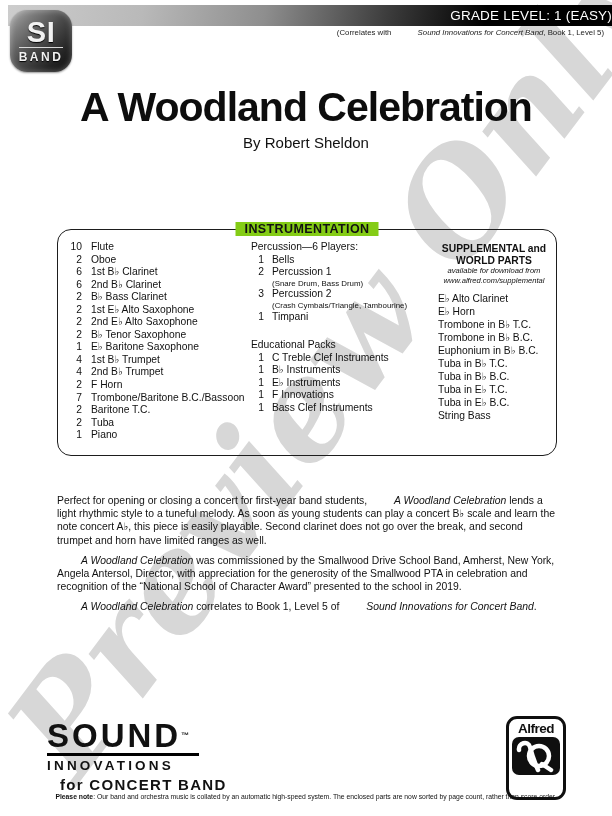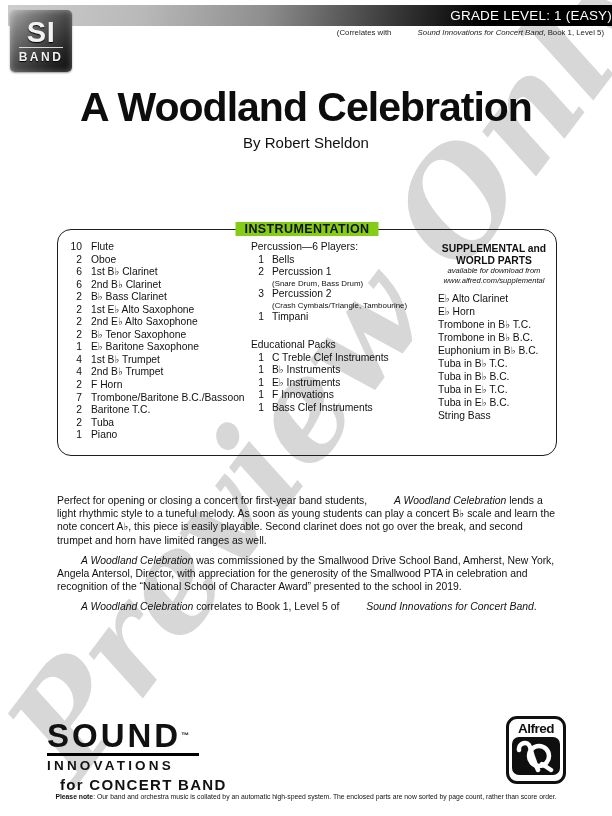--- a/index.html
+++ b/index.html
@@ -23,21 +23,21 @@
     left:8px; top:5px; width:612px; height:21px;
     background:linear-gradient(100deg,#cdcdcd 0%,#b9b9b9 22%,#8e8e8e 42%,#3c3c3c 62%,#000 78%,#000 100%);
     color:#fff; font-weight:normal; font-size:13.5px; line-height:21px;
     text-align:right; padding-right:8px; letter-spacing:0.2px;
   }
   .correlates { top:28px; right:8px; font-size:7.8px; color:#222; }
   .it { font-style:italic;padding-left:24px; }
   .bd { font-weight:bold; }
 
   .si-badge {
-    left:10px; top:10px; width:62px; height:62px; border-radius:5px;
+    left:10px; top:10px; width:62px; height:62px; border-radius:17px;
     background:linear-gradient(135deg,#aeaeae 0%,#7c7c7c 22%,#4a4a4a 50%,#232323 78%,#0e0e0e 100%);
     box-shadow:inset 0 0 6px rgba(255,255,255,0.35), 0 1px 2px rgba(0,0,0,0.4);
     display:flex; flex-direction:column; align-items:center; justify-content:center;
   }
   .si-badge .si-text { color:#f2f2f2; font-weight:bold; font-size:29px; line-height:28px; letter-spacing:0.5px; text-shadow:0 1px 1px #000; }
   .si-badge .si-rule { width:44px; height:1.5px; background:#d8d8d8; margin:1px 0 2px; }
   .si-badge .si-band { color:#f2f2f2; font-weight:bold; font-size:12px; letter-spacing:2.5px; text-shadow:0 1px 1px #000; }
 
   
   .title { left:0; top:84px; width:612px; text-align:center; font-size:41px; font-weight:bold; letter-spacing:-1px; color:#0d0d0d; }
@@ -71,21 +71,21 @@
 
   
   .sound-logo { left:47px; top:719px; width:170px; }
   .sound-word { font-weight:bold; font-size:33px; line-height:33px; letter-spacing:3px; white-space:nowrap; }
   .sound-tm { font-size:8px; vertical-align:top; letter-spacing:0; }
   .sound-rule { width:152px; height:3px; background:#000; margin:1px 0 2px; }
   .sound-innov { font-weight:bold; font-size:13.5px; letter-spacing:3.2px; white-space:nowrap; }
   .sound-for { font-weight:bold; font-size:15px; letter-spacing:1.3px; margin-top:3px; padding-left:13px; white-space:nowrap; }
 
   .alfred-logo {
-    left:506px; top:716px; width:60px; height:68px;
+    left:506px; top:716px; width:60px; height:84px;
     border:3px solid #0f0f0f; border-radius:11px; background:#fff;
     display:flex; flex-direction:column; align-items:center; justify-content:flex-start; padding-top:2px;
   }
   .alfred-text { font-weight:bold; font-size:13.5px; letter-spacing:-0.5px; }
   .alfred-mark { width:48px; height:38px; margin-top:1px; }
 
   .foot-note { left:0; top:793px; width:612px; text-align:center; font-size:6.8px; color:#111; }
 </style>
 </head>
 <body>

